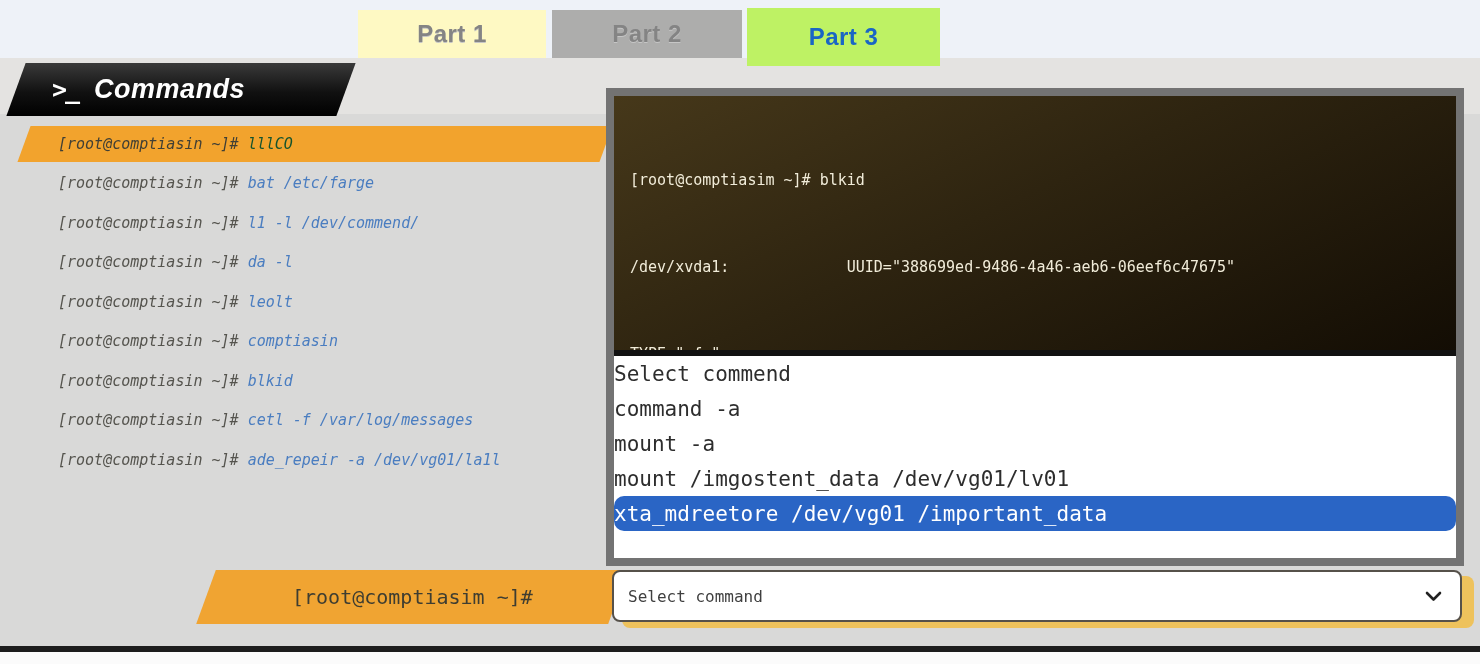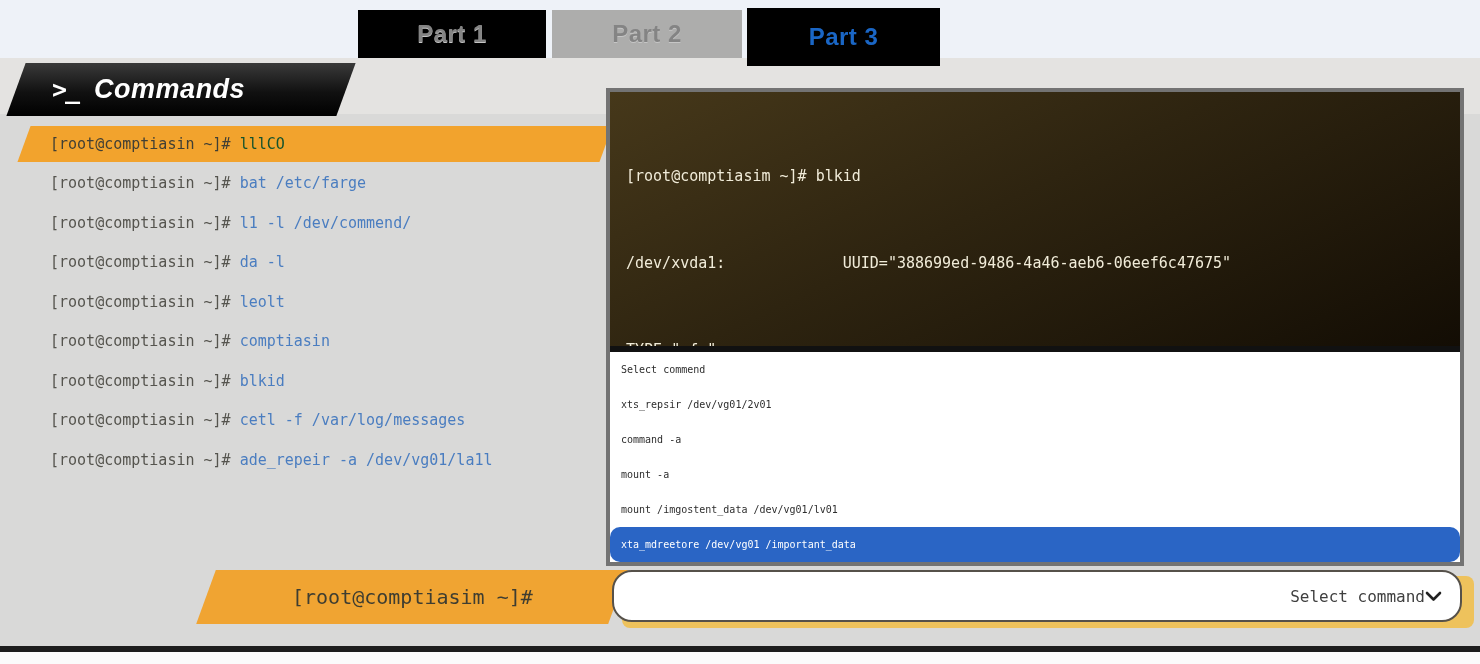--- a/index.html
+++ b/index.html
@@ -9,58 +9,58 @@
 
   
   .panel { position:absolute; left:0; top:58px; width:1480px; height:588px; background:#d9d9d8; }
   .panel-band { position:absolute; left:0; top:0; width:1480px; height:56px; background:#e4e3e1; }
   .bottom-strip { position:absolute; left:0; top:646px; width:1480px; height:6px; background:#1d1d1d; }
   .bottom-white { position:absolute; left:0; top:652px; width:1480px; height:12px; background:#fbfbfb; }
 
   
   .tab { position:absolute; top:10px; height:48px; display:flex; align-items:center; justify-content:center;
          font-weight:bold; font-size:24px; letter-spacing:.5px; cursor:pointer; }
-  .tab-1 { left:358px; width:188px; background:#000000; color:#848484; text-shadow:0 1px 0 #c6c6c6; }
+  .tab-1 { left:358px; width:188px; background:#fef9c3; color:#848484; text-shadow:0 1px 0 #c6c6c6; }
   .tab-2 { left:552px; width:190px; background:#adadac; color:#848484; text-shadow:0 1px 0 #c6c6c6; }
-  .tab-3 { left:747px; top:8px; width:193px; height:58px; background:#000000; color:#1a66c5; z-index:3; }
+  .tab-3 { left:747px; top:8px; width:193px; height:58px; background:#bef264; color:#1a66c5; z-index:3; }
 
   
   .ribbon { position:absolute; left:16px; top:63px; width:330px; height:53px; z-index:2;
             background:linear-gradient(180deg,#3a3a3a 0%,#111 55%,#000 100%);
             transform:skewX(-20deg); display:flex; align-items:center; }
   .ribbon-inner { transform:skewX(20deg); display:flex; align-items:center; gap:16px; padding-left:36px; }
   .ribbon-icon { font-family:"DejaVu Sans Mono",monospace; font-weight:bold; font-size:25px; color:#fff; letter-spacing:-2px; }
   .ribbon-title { font-style:italic; font-weight:bold; font-size:27px; color:#fff; letter-spacing:.5px; }
 
   
   .hl-bg { position:absolute; left:24px; top:126px; width:582px; height:36px; background:#f2a32d; transform:skewX(-20deg); }
-  .cmd-list { position:absolute; left:50px; top:124px; z-index:1; }
+  .cmd-list { position:absolute; left:58px; top:124px; z-index:1;font-style:italic; }
   .cmd-row { height:39.5px; display:flex; align-items:center; font-family:"DejaVu Sans Mono",monospace; font-size:15px; }
   .cmd-prompt { color:#55544e; margin-right:9px; }
   .cmd-text { color:#4a7dc0; }
   .cmd-row.hl .cmd-prompt { color:#403f35; }
   .cmd-row.hl .cmd-text { color:#14532d; }
 
   
-  .rpanel { position:absolute; left:606px; top:88px; width:858px; height:478px; border:4px solid #737373; background:#fff; z-index:2; }
+  .rpanel { position:absolute; left:606px; top:88px; width:858px; height:478px; border:8px solid #737373; background:#fff; z-index:2; }
   .terminal { height:260px; background:linear-gradient(155deg,#46381a 0%,#2e2410 45%,#130d04 100%);
               border-bottom:6px solid #111; padding:12px 16px; overflow:hidden;
               font-family:"DejaVu Sans Mono",monospace; font-size:15px; line-height:29px; color:#f1ecd9; white-space:pre; }
   .optlist { background:#fff; }
-  .opt { height:35px; display:flex; align-items:center; padding-left:11px;
-         font-family:"DejaVu Sans Mono",monospace; font-size:10px; color:#2d2d2d; cursor:pointer; }
+  .opt { height:35px; display:flex; align-items:center; padding-left:0;
+         font-family:"DejaVu Sans Mono",monospace; font-size:21px; color:#2d2d2d; cursor:pointer; }
   .opt.selected { background:#2a65c5; color:#fff;border-radius:10px; }
 
   
   .bprompt { position:absolute; left:206px; top:570px; width:412px; height:54px; background:#f0a432;
              transform:skewX(-20deg); display:flex; align-items:center; justify-content:center; z-index:1; }
   .bprompt-inner { transform:skewX(20deg); font-family:"DejaVu Sans Mono",monospace; font-size:20px; color:#3e3d31; }
   .sel-backdrop { position:absolute; left:622px; top:576px; width:852px; height:52px; background:#eec25c; border-radius:8px; z-index:2; }
   .bselect { position:absolute; left:612px; top:570px; width:850px; height:52px; background:#fff;
-             border:2px solid #56514a; border-radius:20px; display:flex; align-items:center; justify-content:flex-end;
+             border:2px solid #56514a; border-radius:8px; display:flex; align-items:center; justify-content:space-between;
              padding:0 18px 0 14px; font-family:"DejaVu Sans Mono",monospace; font-size:16px; color:#3f3f3f; z-index:3; cursor:pointer; }
 </style>
 </head>
 <body>
 
 <div class="stage">
 
   <div class="tab tab-1">Part 1</div>
   <div class="tab tab-2">Part 2</div>
   <div class="tab tab-3">Part 3</div>
@@ -124,21 +124,20 @@
       <div>[root@comptiasim ~]# blkid</div>
       <div>/dev/xvda1:             UUID="388699ed-9486-4a46-aeb6-06eef6c47675"</div>
       <div>TYPE="xfs"</div>
       
       
       
       
     </div>
     <div class="optlist">
       <div class="opt">Select commend</div>
-      <div class="opt">xts_repsir /dev/vg01/2v01</div>
       <div class="opt">command -a</div>
       <div class="opt">mount -a</div>
       <div class="opt">mount /imgostent_data /dev/vg01/lv01</div>
       <div class="opt selected">xta_mdreetore /dev/vg01 /important_data</div>
     </div>
   </div>
 
   <div class="bprompt">
     <div class="bprompt-inner">[root@comptiasim ~]#</div>
   </div>

